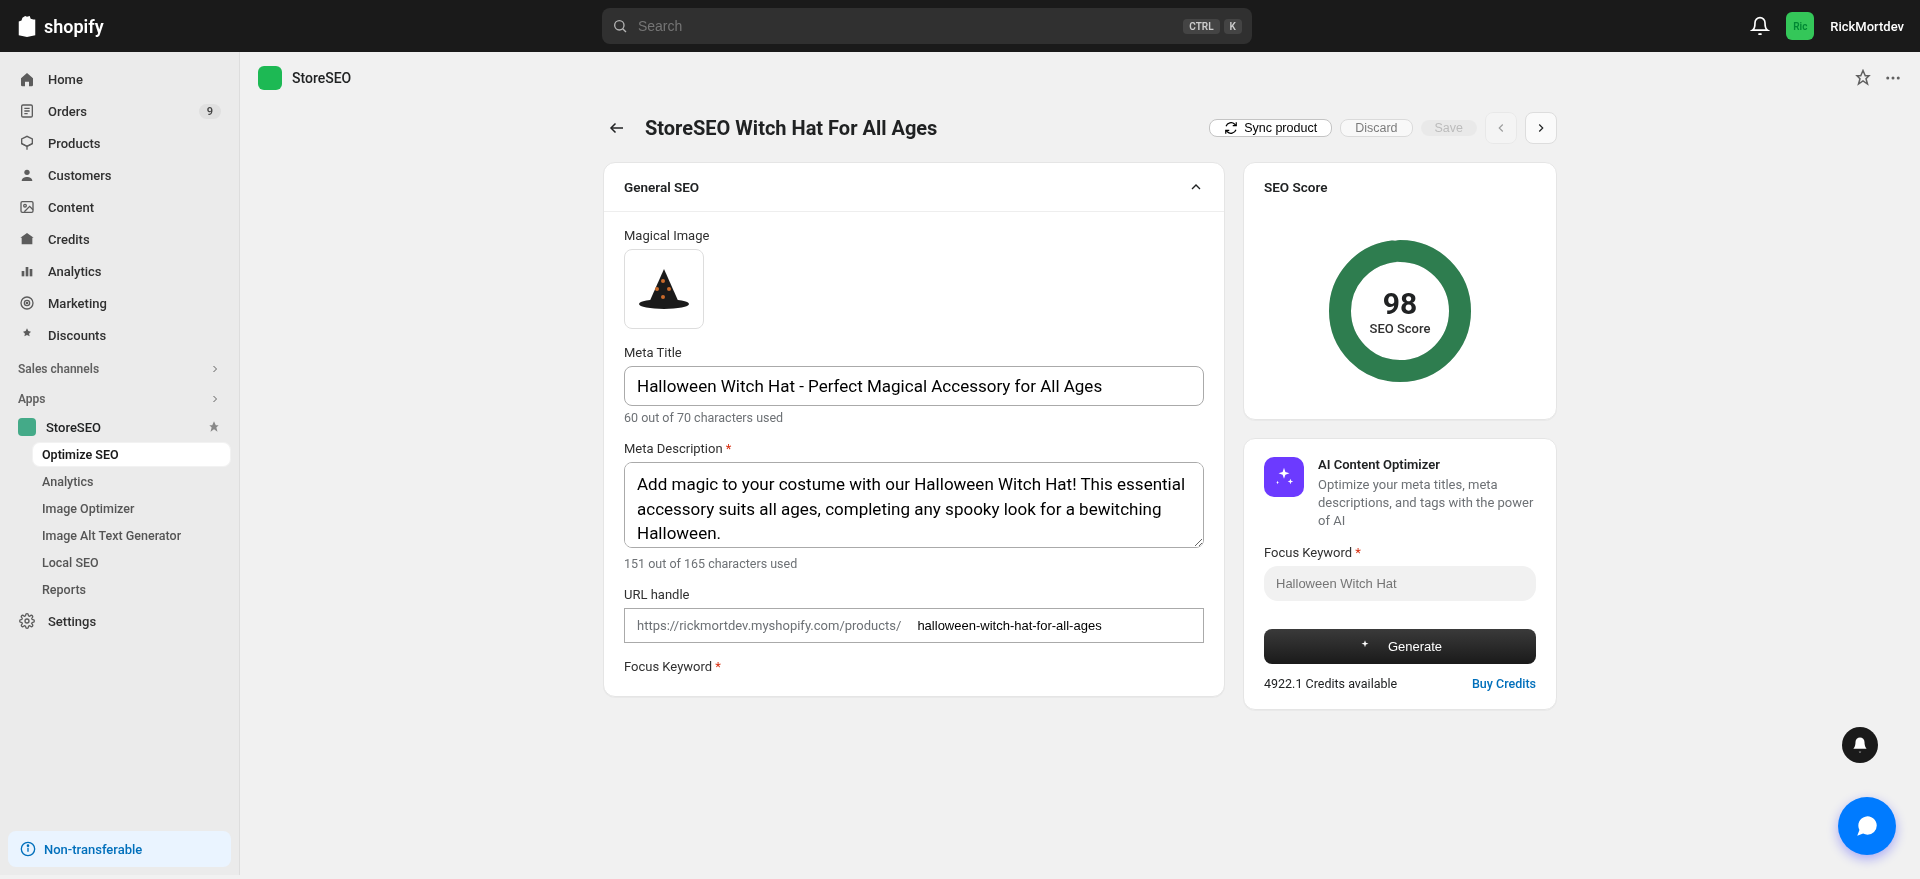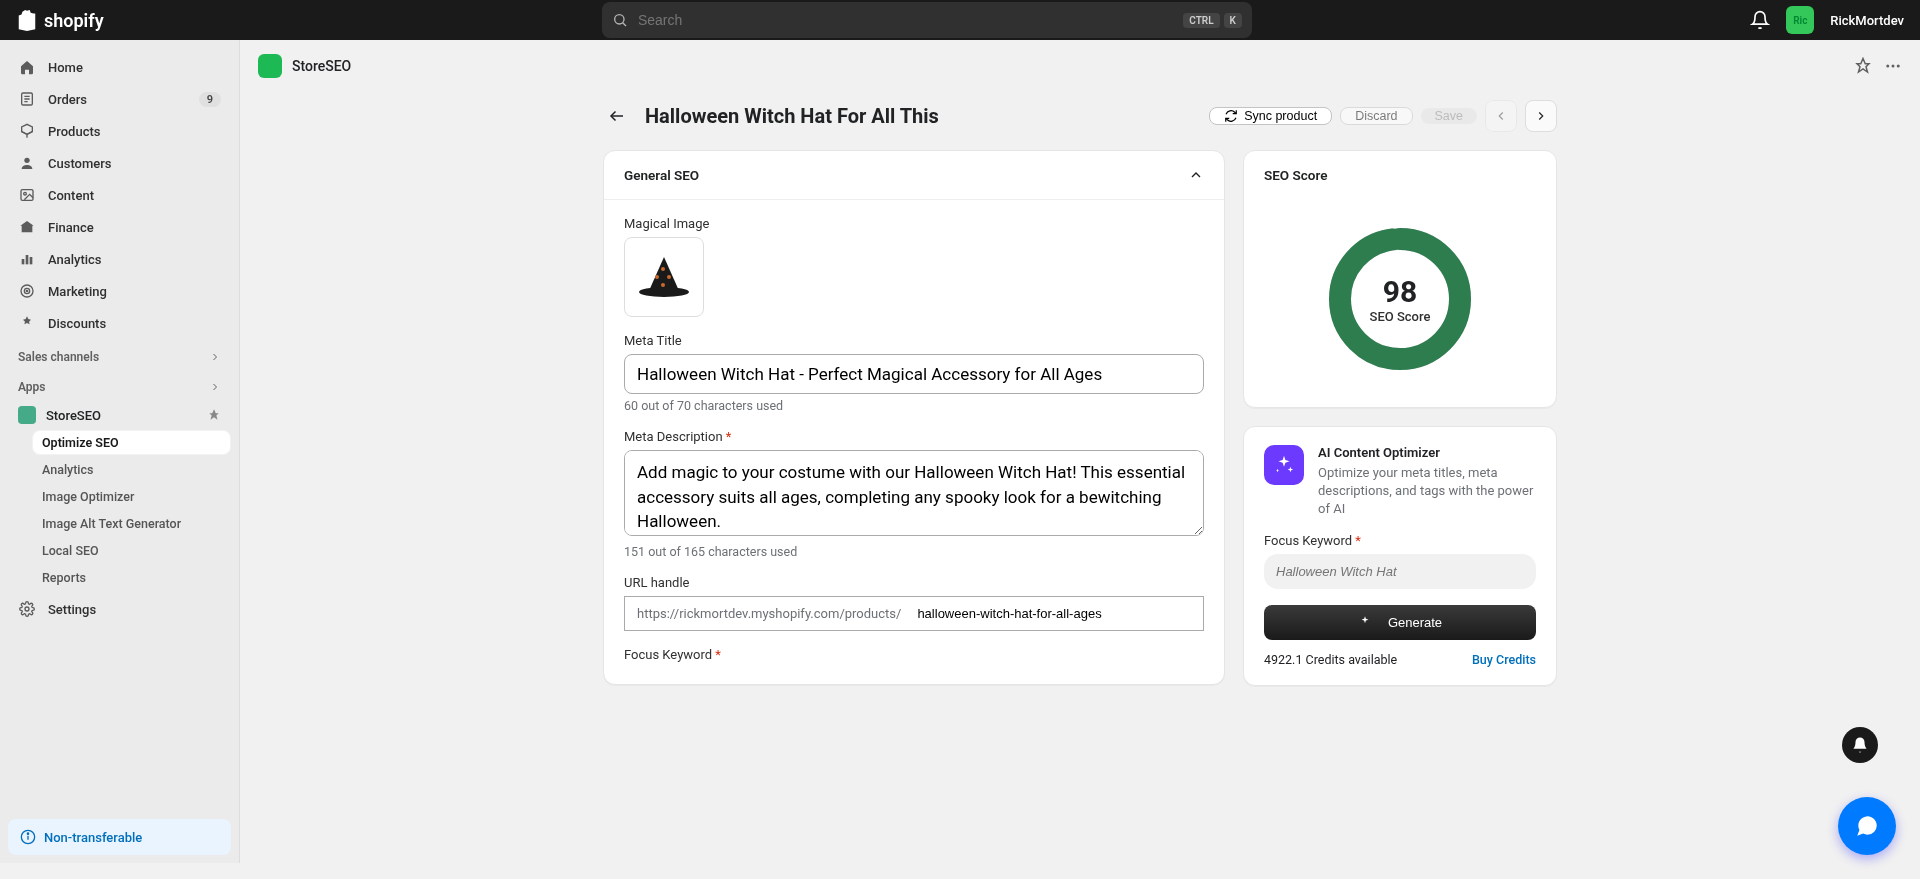--- a/index.html
+++ b/index.html
@@ -1,19 +1,19 @@
 <!DOCTYPE html>
 <html><head>
 <meta charset="utf-8">
 <style>
 * { box-sizing: border-box; margin: 0; padding: 0; }
 body { font-family: -apple-system, BlinkMacSystemFont, "Segoe UI", Roboto, sans-serif; background: #f1f1f1; color: #202223; overflow: hidden; }
 
 
-.topbar { background: #1a1a1a; height: 40px; display: flex; align-items: center; padding: 0 16px; gap: 16px; justify-content: flex-end; }
+.topbar { background: #1a1a1a; height: 52px; display: flex; align-items: center; padding: 0 16px; gap: 16px; justify-content: flex-end; }
 .logo { display: flex; align-items: center; gap: 6px; color: #fff; font-weight: 600; font-size: 18px; }
 .logo-icon { width: 22px; height: 24px; position: relative; }
 .search-wrap { flex: 1; display: flex; justify-content: center; }
 .search-box { background: #303030; border-radius: 8px; height: 36px; width: 650px; display: flex; align-items: center; padding: 0 10px; color: #b5b5b5; gap: 10px; }
 .search-box input { background: transparent; border: none; outline: none; color: #e5e5e5; flex: 1; font-size: 14px; }
 .kbd-group { display: flex; gap: 4px; }
 .kbd { background: #444; border-radius: 4px; padding: 2px 6px; font-size: 10px; color: #ccc; font-weight: 600; }
 .top-actions { display: flex; align-items: center; gap: 16px; color: #fff; }
 .avatar { background: #34c759; width: 28px; height: 28px; border-radius: 6px; display: flex; align-items: center; justify-content: center; font-size: 10px; font-weight: 600; color: #083; }
 .username { color: #fff; font-size: 13px; font-weight: 500; }
@@ -87,21 +87,21 @@
 .ring-text { position: absolute; inset: 0; display: flex; flex-direction: column; align-items: center; justify-content: center; }
 .ring-score { font-size: 30px; font-weight: 700; }
 .ring-label { font-size: 13px; font-weight: 500; color: #303030; }
 
 
 .ai-card { padding: 18px 20px; }
 .ai-header { display: flex; gap: 14px; margin-bottom: 14px; justify-content: center; }
 .ai-icon { width: 40px; height: 40px; background: #6c3aff; border-radius: 10px; display: flex; align-items: center; justify-content: center; flex-shrink: 0; color: #fff; }
 .ai-title { font-size: 13px; font-weight: 600; margin-bottom: 4px; }
 .ai-desc { font-size: 13px; color: #6d7175; line-height: 1.4; }
-.focus-input { width: 100%; background: #f1f1f1; border: none; border-radius: 14px; padding: 10px 12px; font-size: 13px; margin-bottom: 16px; font-style: italic; }
+.focus-input { width: 100%; background: #f1f1f1; border: none; border-radius: 14px; padding: 10px 12px; font-size: 13px; margin-bottom: 28px; }
 .gen-btn { width: 100%; background: linear-gradient(#3a3a3a,#1a1a1a); color: #fff; border: none; border-radius: 8px; padding: 10px; font-size: 13px; font-weight: 500; cursor: pointer; display: flex; align-items: center; justify-content: center; gap: 16px; margin-bottom: 12px; }
 .credits-row { display: flex; justify-content: space-between; align-items: center; font-size: 12.5px; }
 .buy-link { color: #006fbb; font-weight: 500; cursor: pointer; }
 
 
 .float-badge { position: fixed; right: 42px; bottom: 116px; width: 36px; height: 36px; background: #1a1a1a; border-radius: 50%; display: flex; align-items: center; justify-content: center; color: #fff; }
 .float-chat { position: fixed; right: 24px; bottom: 24px; width: 58px; height: 58px; background: #007bff; border-radius: 50%; display: flex; align-items: center; justify-content: center; color: #fff; box-shadow: 0 4px 12px rgba(0,0,255,0.3); }
 
 svg { display: block; }
 </style>
@@ -187,21 +187,21 @@
             </svg>
           </span>
         <span>Content</span>
       </div>
       <div class="nav-item">
         <span class="icon">
             <svg width="16" height="16" viewBox="0 0 24 24" fill="currentColor">
               <path d="M4 10h16v10H4zM2 10l10-7 10 7H2z"></path>
             </svg>
           </span>
-        <span>Finance</span>
+        <span>Credits</span>
       </div>
       <div class="nav-item">
         <span class="icon">
             <svg width="16" height="16" viewBox="0 0 24 24" fill="currentColor">
               <rect x="4" y="12" width="4" height="8"></rect>
               <rect x="10" y="6" width="4" height="14"></rect>
               <rect x="16" y="9" width="4" height="11"></rect>
             </svg>
           </span>
         <span>Analytics</span>
@@ -308,21 +308,21 @@
     </div>
 
     <div class="page">
       <div class="page-header">
         <div class="back-btn">
           <svg width="18" height="18" viewBox="0 0 24 24" fill="none" stroke="currentColor" stroke-width="2">
               <line x1="20" y1="12" x2="4" y2="12"></line>
               <polyline points="10 18 4 12 10 6"></polyline>
             </svg>
         </div>
-        <h1 class="page-title">Halloween Witch Hat For All This</h1>
+        <h1 class="page-title">StoreSEO Witch Hat For All Ages</h1>
         <div class="header-actions">
           <button class="btn">
             <svg width="14" height="14" viewBox="0 0 24 24" fill="none" stroke="currentColor" stroke-width="2">
                 <path d="M21 2v6h-6M3 22v-6h6"></path>
                 <path d="M3.5 9a9 9 0 0114.9-3.4L21 8M20.5 15a9 9 0 01-14.9 3.4L3 16"></path>
               </svg>
             <span>Sync product</span>
           </button>
           <button class="btn disabled">
               <span>Discard</span>

